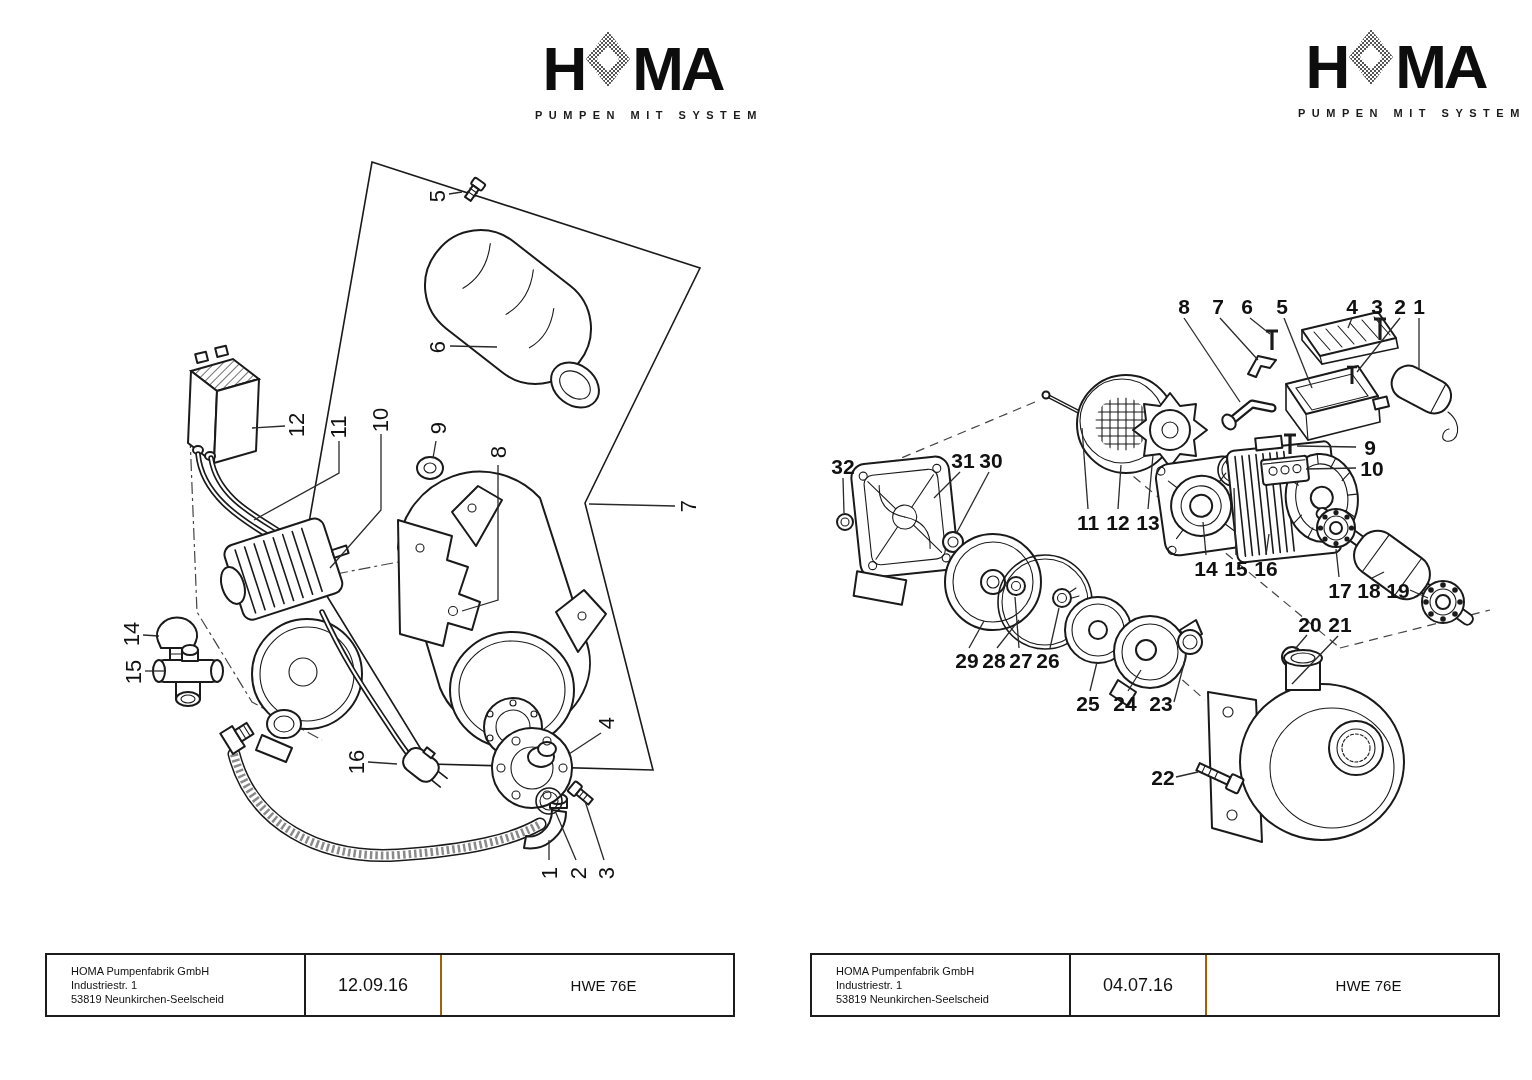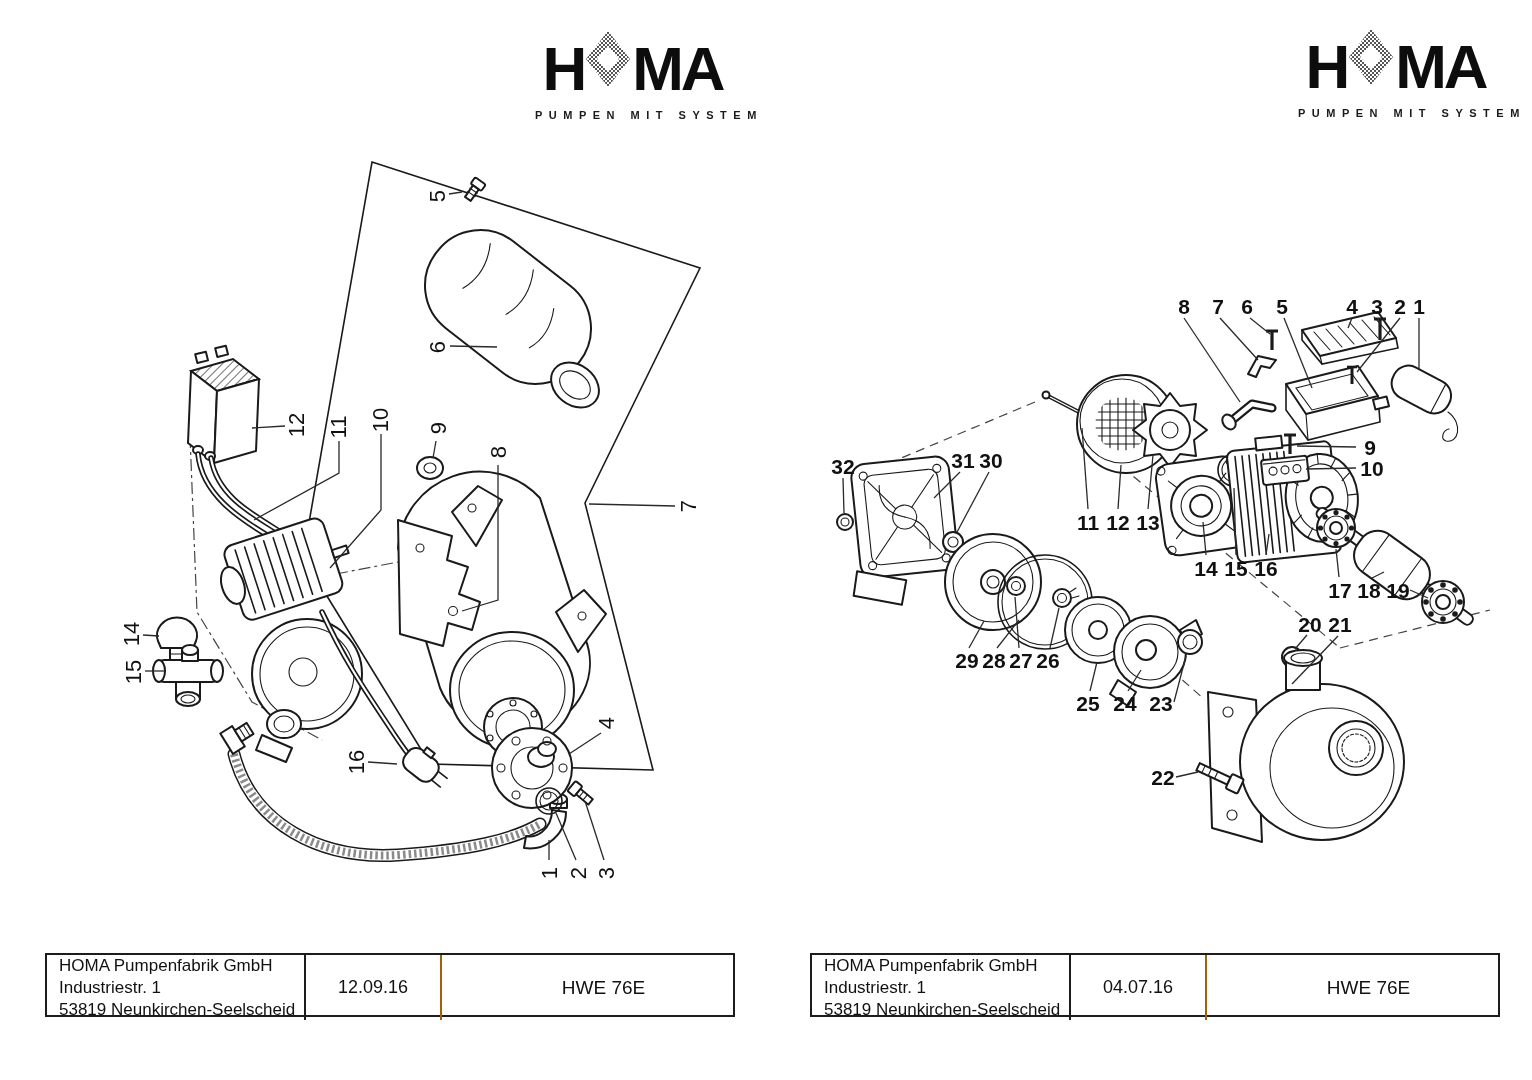--- a/index.html
+++ b/index.html
@@ -26,24 +26,24 @@
   #right-art text.callout{font:bold 21px "Liberation Sans",sans-serif;}
   .cord{fill:none;stroke:#1a1a1a;stroke-width:5.5;stroke-linecap:round;}
   .cordcore{fill:none;stroke:#fff;stroke-width:2.2;stroke-linecap:round;}
   .hose-out{fill:none;stroke:#1a1a1a;stroke-width:13;stroke-linecap:round;}
   .hose-in{fill:none;stroke:#fff;stroke-width:10;stroke-linecap:round;}
   .hose-braid{fill:none;stroke:#8a8a8a;stroke-width:8;stroke-dasharray:2.5 3;}
   
   .tblock{position:absolute;top:953px;width:690px;height:64px;border:2px solid #1c1c1c;
           box-sizing:border-box;display:grid;grid-template-columns:257px 138px 1fr;background:#fff;}
   .tblock .cell{display:flex;flex-direction:column;justify-content:center;box-sizing:border-box;}
-  .tblock .addr{padding-left:12px;font-size:17px;line-height:1.28;}
+  .tblock .addr{padding-left:24px;font-size:11px;line-height:1.28;}
   .tblock .mid{border-left:2px solid #1c1c1c;border-right:2px solid #a16207;
                align-items:center;font-size:18px;}
-  .tblock .model{align-items:center;font-size:19px;margin-left:32px;}
+  .tblock .model{align-items:center;font-size:15px;margin-left:32px;}
 </style>
 </head>
 <body>
 
 <div class="logo" style="left:535px;top:30px;width:195px;">
   <div class="logo-word">
     <span class="ltr">H</span>
     <span class="logo-diamond">
       <svg width="46" height="58" viewBox="0 0 46 58">
         <defs>

